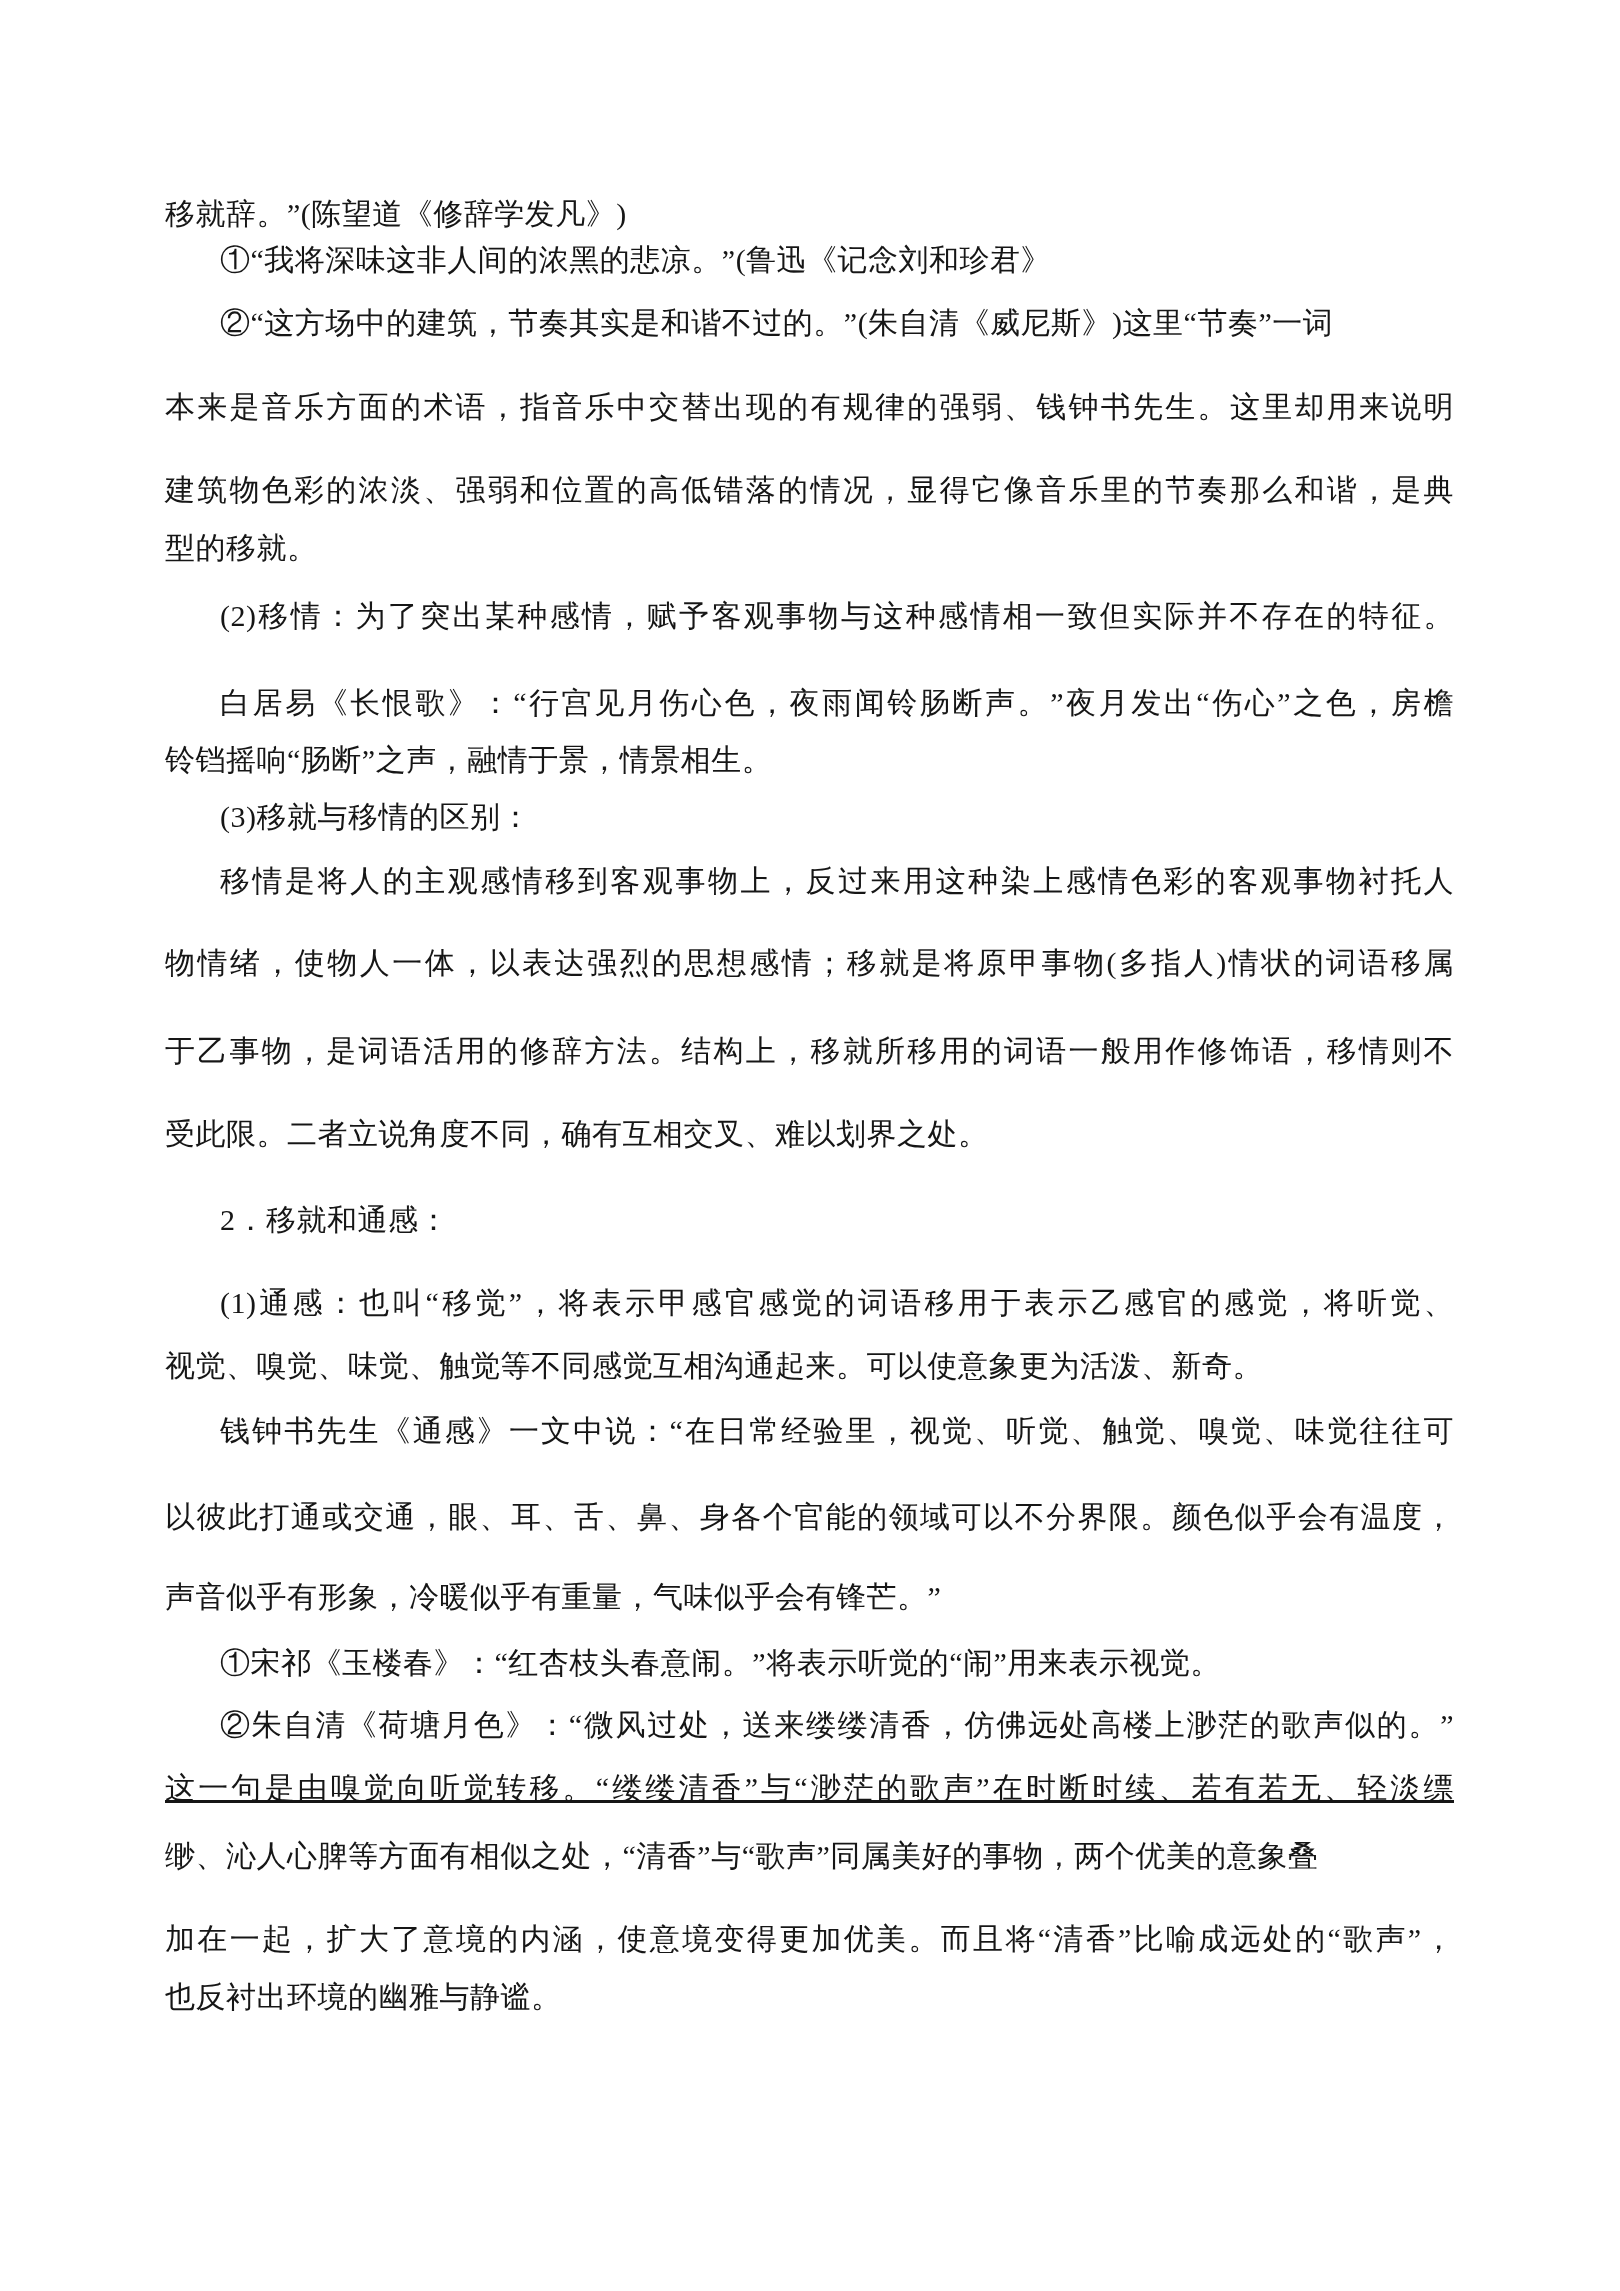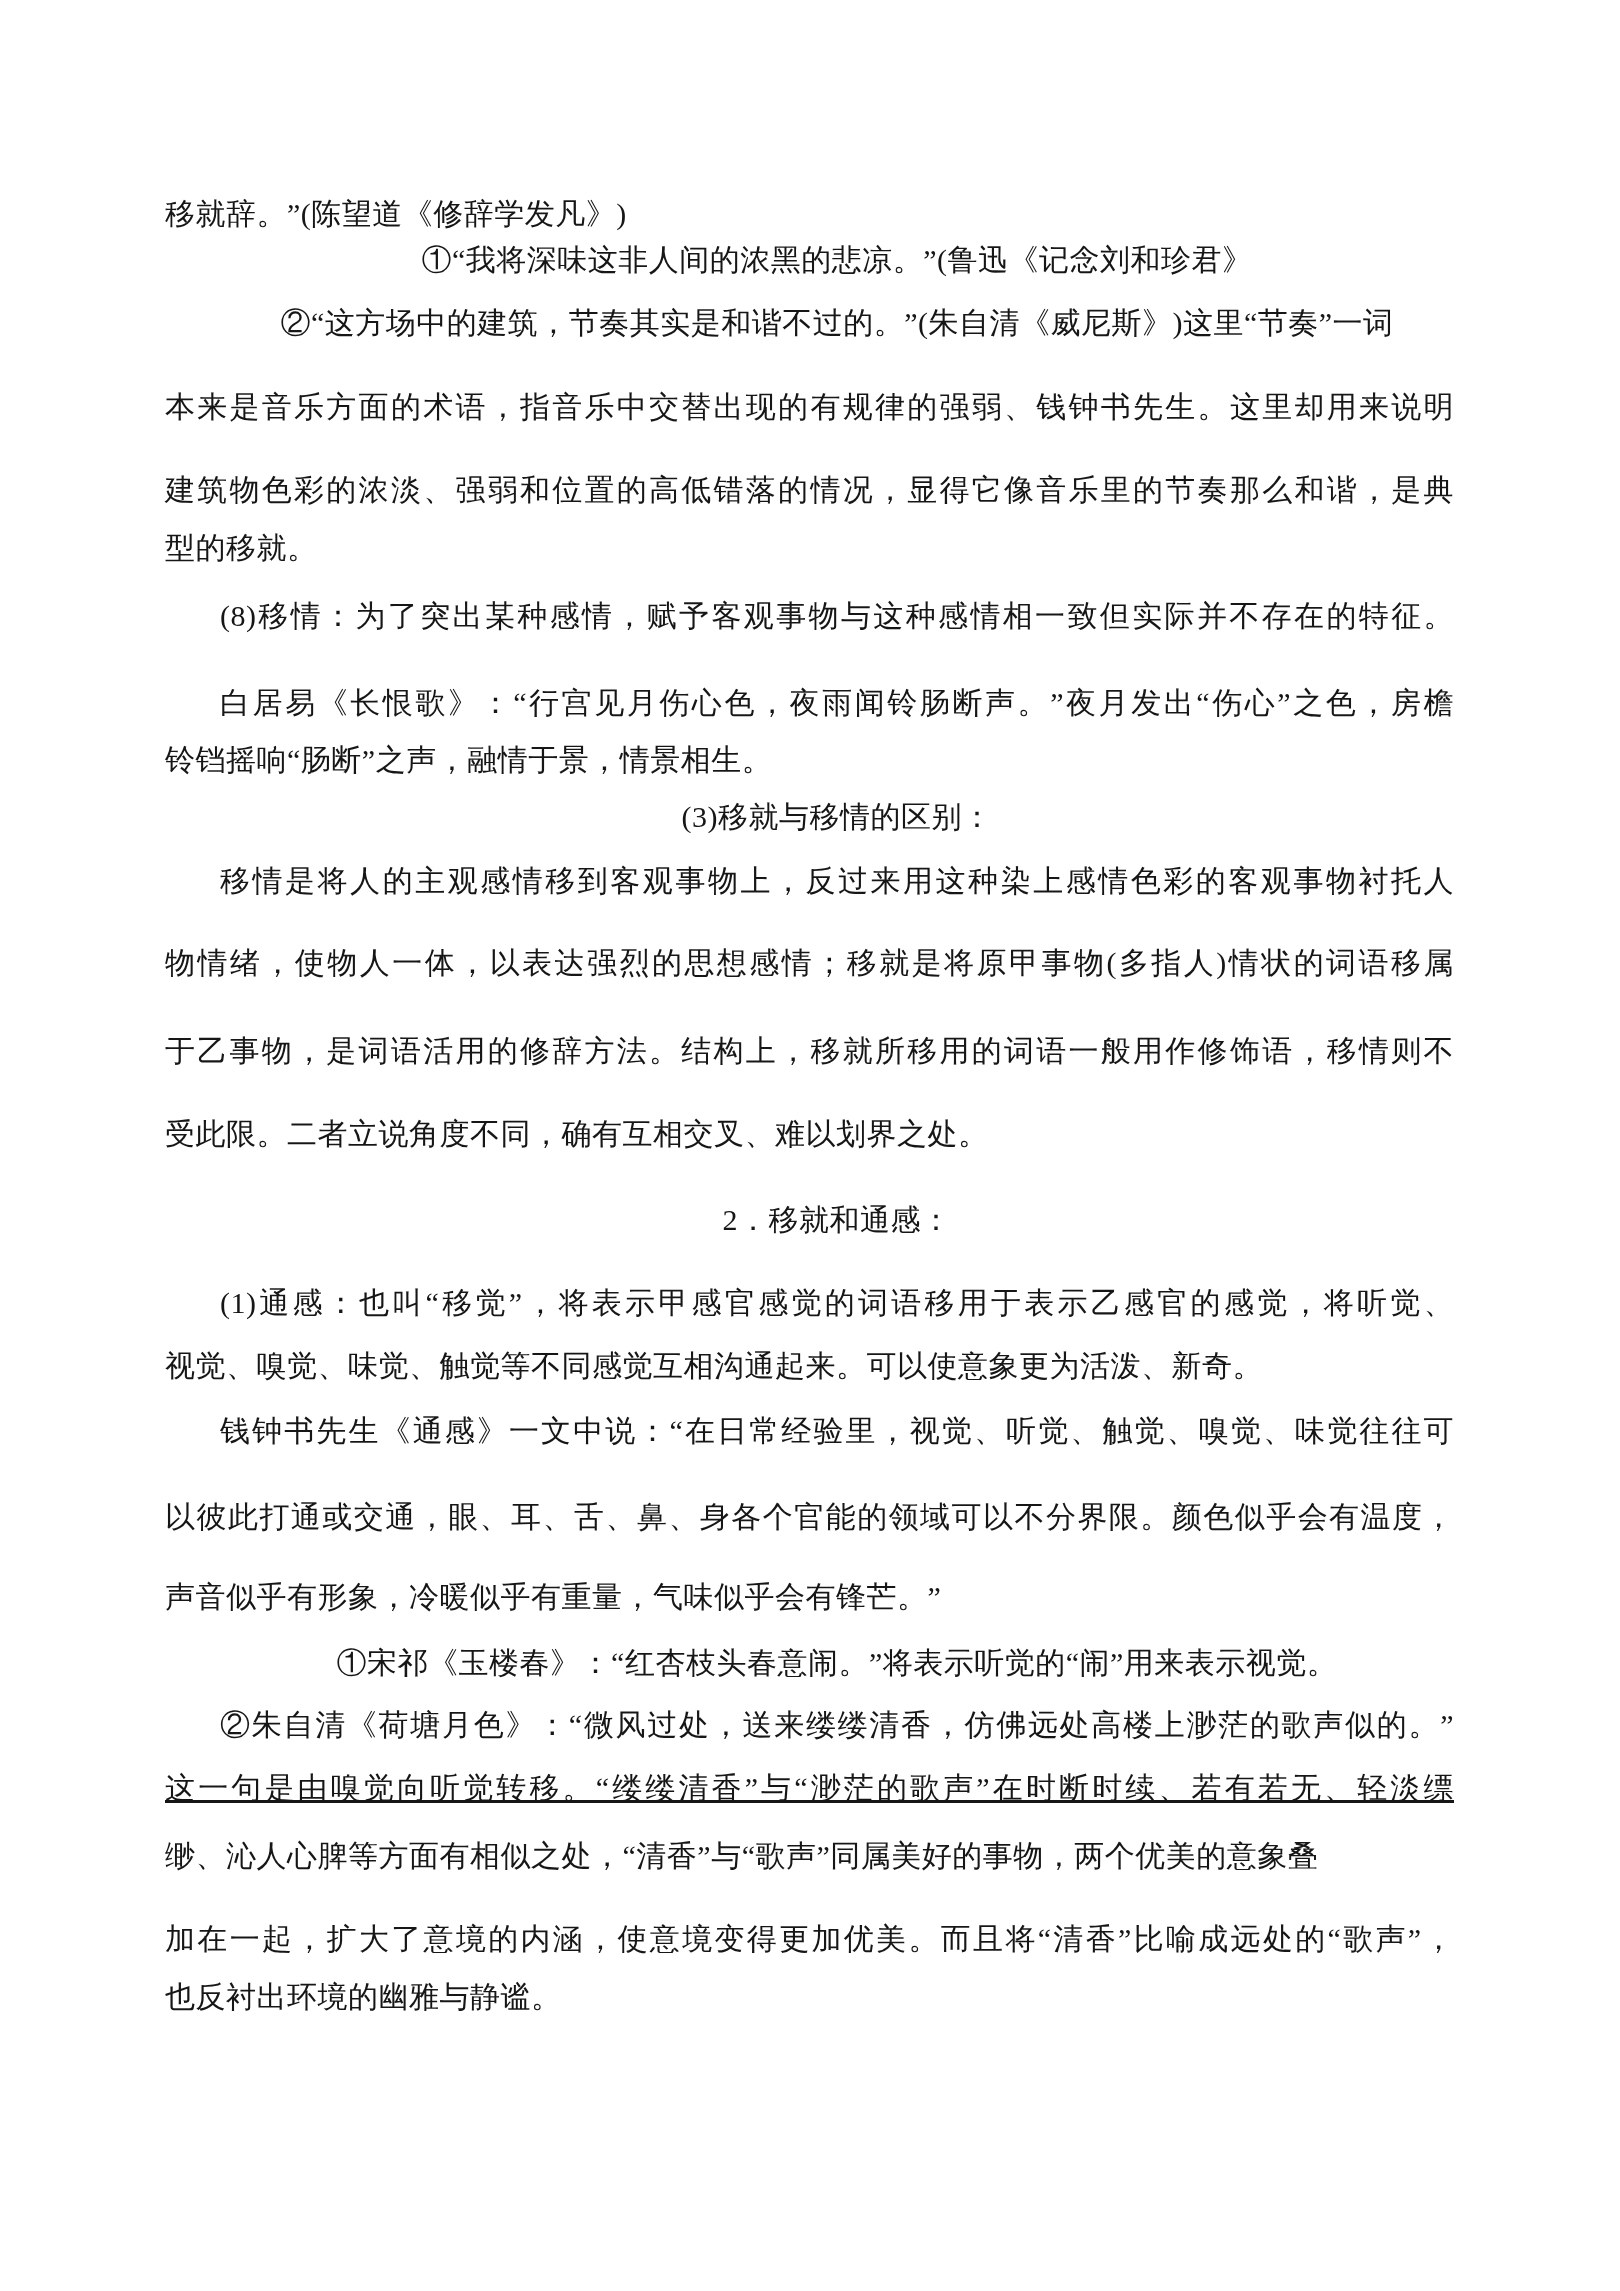--- a/index.html
+++ b/index.html
@@ -30,21 +30,21 @@
   }
   .line {
     display: block;
     font-size: 30px;
     line-height: 35px;
     height: 35px;
     white-space: nowrap;
     text-align: left;
     letter-spacing: 0.5px;
   }
-  .line.indent { padding-left: 55px; text-align: center; }
+  .line.indent { padding-left: 55px; }
   
   .line.fill {
     text-align: justify;
     text-align-last: justify;
     text-justify: inter-character;
     white-space: normal;
   }
   
   .line:nth-child(1)  { margin-top: 0; }
   .line:nth-child(2)  { margin-top: 10.8px; }
@@ -77,21 +77,21 @@
 <body>
 
 <div id="doc-page">
   <div id="doc-body">
       <div class="line"><span>移就辞。”(陈望道《修辞学发凡》)</span></div>
       <div class="line indent"><span>①“我将深味这非人间的浓黑的悲凉。”(鲁迅《记念刘和珍君》</span></div>
       <div class="line indent"><span>②“这方场中的建筑，节奏其实是和谐不过的。”(朱自清《威尼斯》)这里“节奏”一词</span></div>
       <div class="line fill"><span>本来是音乐方面的术语，指音乐中交替出现的有规律的强弱、钱钟书先生。这里却用来说明</span></div>
       <div class="line fill"><span>建筑物色彩的浓淡、强弱和位置的高低错落的情况，显得它像音乐里的节奏那么和谐，是典</span></div>
       <div class="line"><span>型的移就。</span></div>
-      <div class="line indent fill"><span>(8)移情：为了突出某种感情，赋予客观事物与这种感情相一致但实际并不存在的特征。</span></div>
+      <div class="line indent fill"><span>(2)移情：为了突出某种感情，赋予客观事物与这种感情相一致但实际并不存在的特征。</span></div>
       <div class="line indent fill"><span>白居易《长恨歌》：“行宫见月伤心色，夜雨闻铃肠断声。”夜月发出“伤心”之色，房檐</span></div>
       <div class="line"><span>铃铛摇响“肠断”之声，融情于景，情景相生。</span></div>
       <div class="line indent"><span>(3)移就与移情的区别：</span></div>
       <div class="line indent fill"><span>移情是将人的主观感情移到客观事物上，反过来用这种染上感情色彩的客观事物衬托人</span></div>
       <div class="line fill"><span>物情绪，使物人一体，以表达强烈的思想感情；移就是将原甲事物(多指人)情状的词语移属</span></div>
       <div class="line fill"><span>于乙事物，是词语活用的修辞方法。结构上，移就所移用的词语一般用作修饰语，移情则不</span></div>
       <div class="line"><span>受此限。二者立说角度不同，确有互相交叉、难以划界之处。</span></div>
       <div class="line indent"><span>2．移就和通感：</span></div>
       <div class="line indent fill"><span>(1)通感：也叫“移觉”，将表示甲感官感觉的词语移用于表示乙感官的感觉，将听觉、</span></div>
       <div class="line"><span>视觉、嗅觉、味觉、触觉等不同感觉互相沟通起来。可以使意象更为活泼、新奇。</span></div>

